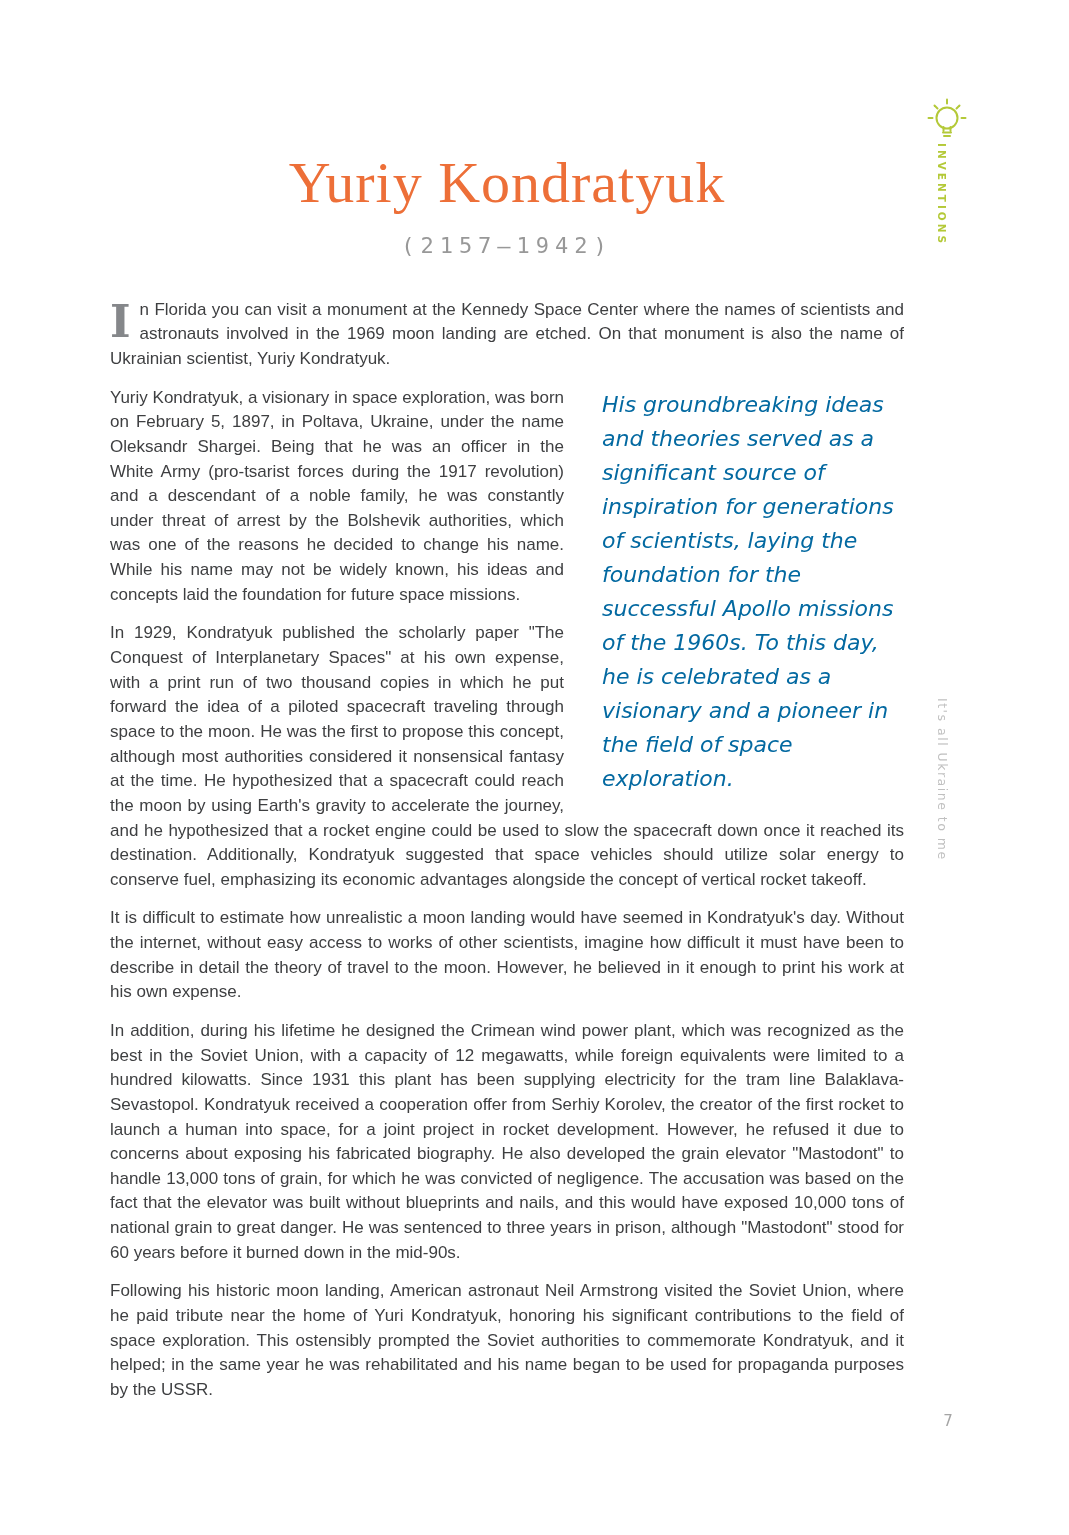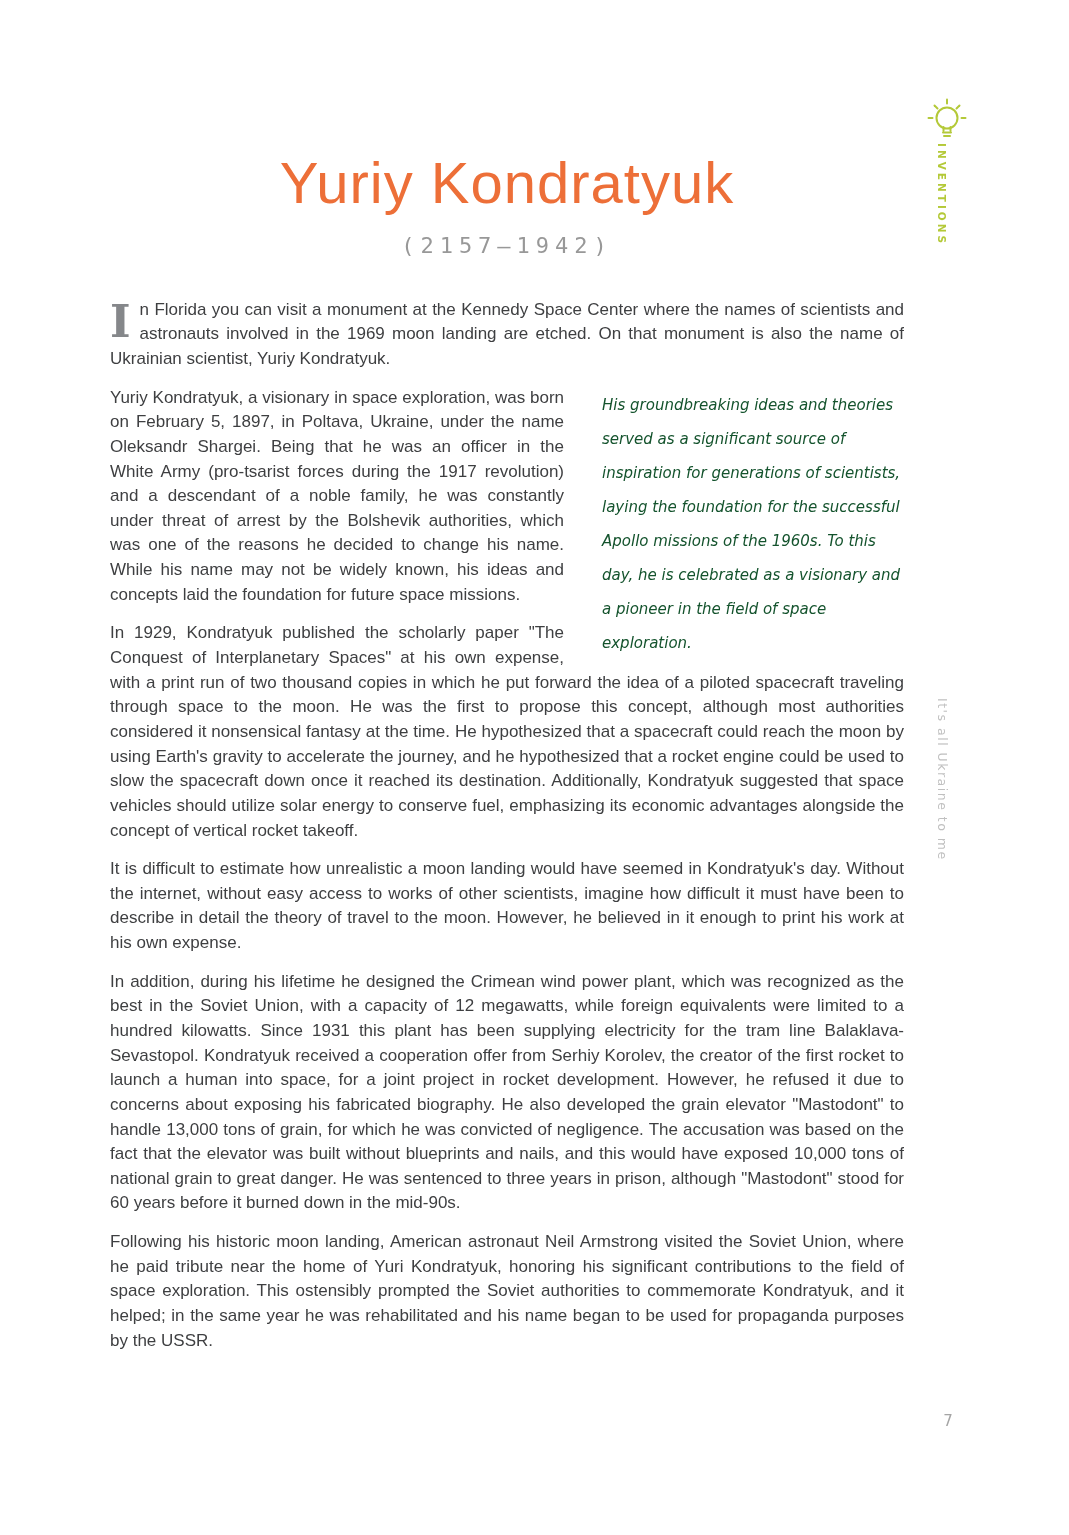--- a/index.html
+++ b/index.html
@@ -17,21 +17,21 @@
   }
   .content {
     position: absolute;
     left: 110px;
     top: 150px;
     width: 794px;
   }
   .article-title {
     margin: 0;
     text-align: center;
-    font-family: Liberation Sans, sans-serif;
+    font-family: Liberation Serif, serif;
     font-weight: 500;
     font-size: 58px;
     line-height: 1.15;
     letter-spacing: 1px;
     color: #ed6f38;
   }
   .article-subtitle {
     margin: 16px 0 0 0;
     text-align: center;
     font-family: "DejaVu Sans Mono", monospace;
@@ -57,24 +57,24 @@
     line-height: 40px;
     padding: 4px 9px 0 0;
     color: #85878a;
   }
   .pull-quote {
     float: right;
     width: 302px;
     margin: 2px 0 10px 38px;
     font-family: "DejaVu Sans", sans-serif;
     font-style: italic;
-    font-size: 15px;
+    font-size: 22px;
     line-height: 34px;
     text-align: left;
-    color: #14532d;
+    color: #0369a1;
   }
   .sidebar-bulb {
     position: absolute;
     left: 922px;
     top: 96px;
     width: 50px;
     height: 60px;
   }
   .sidebar-section {
     position: absolute;

